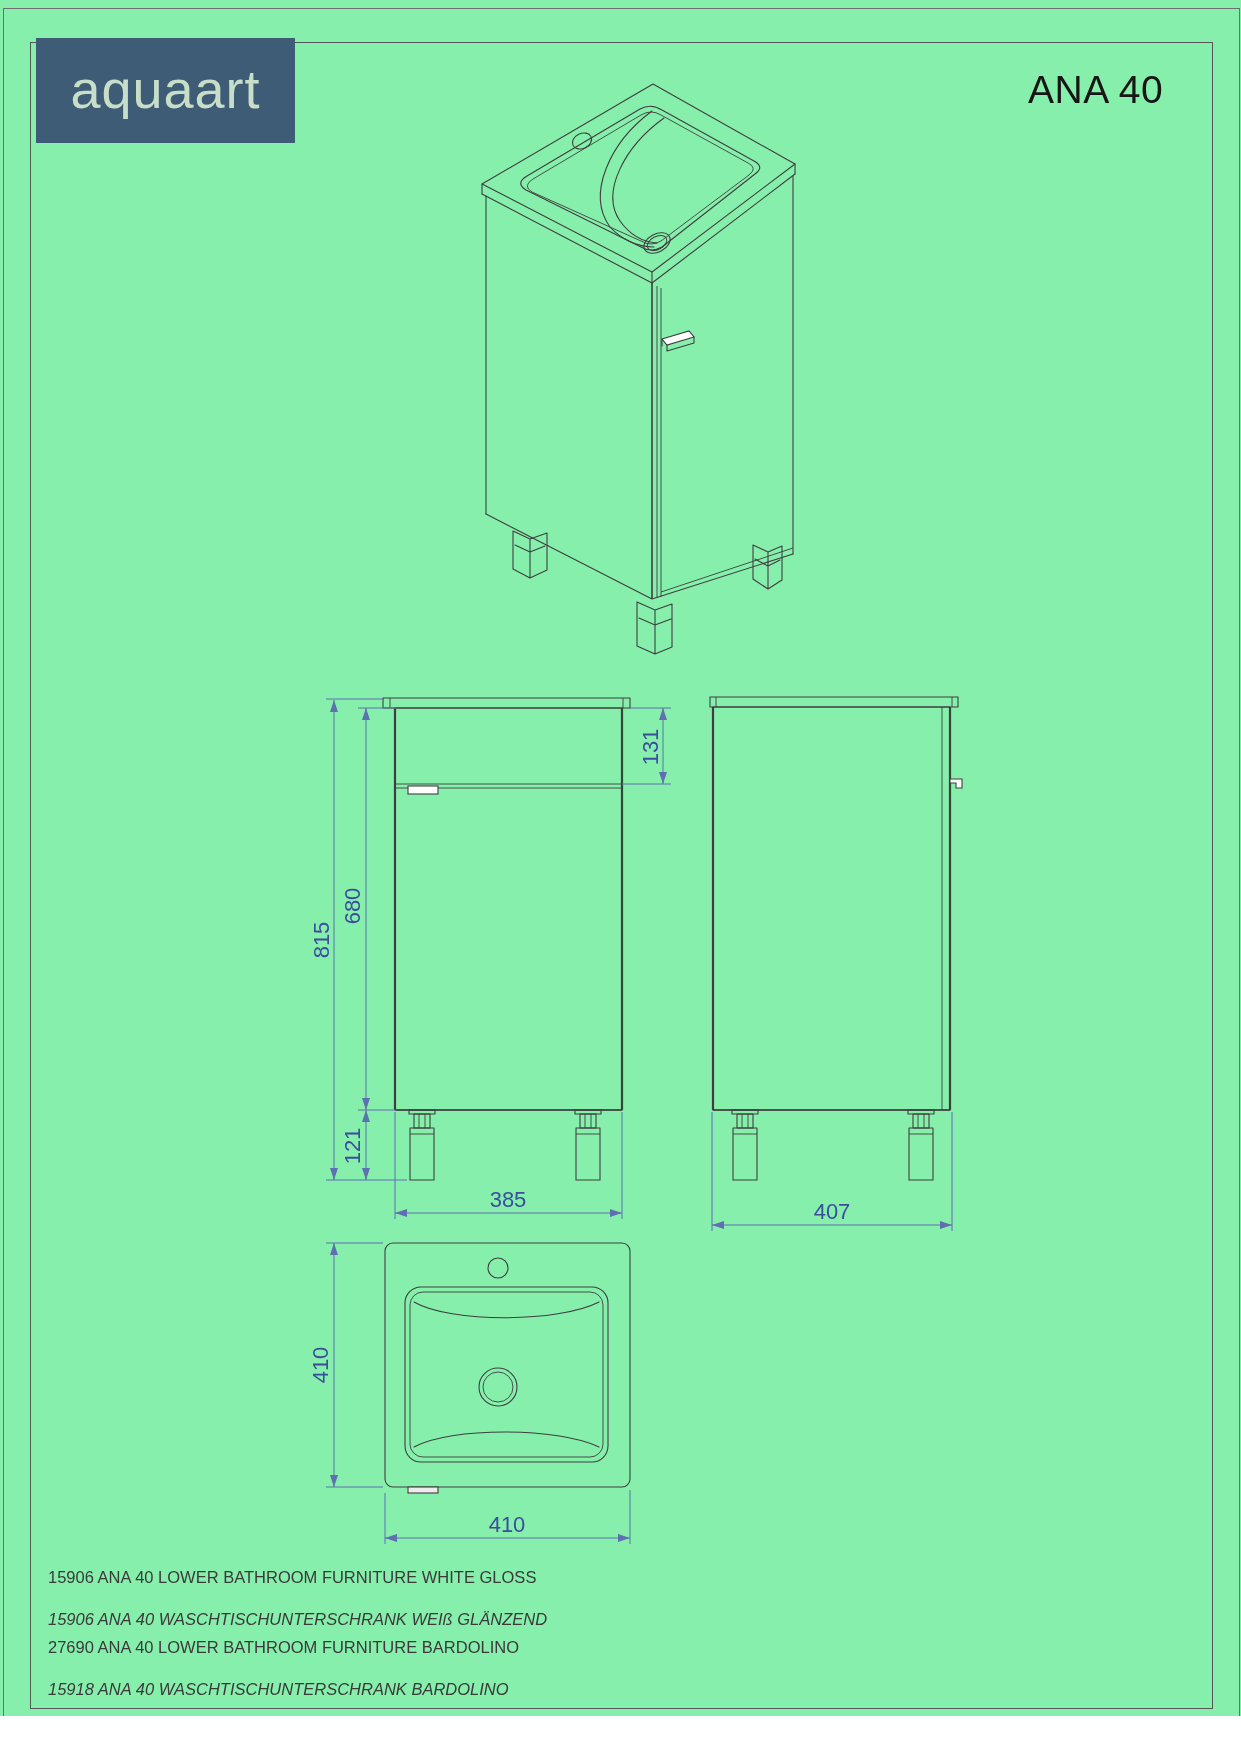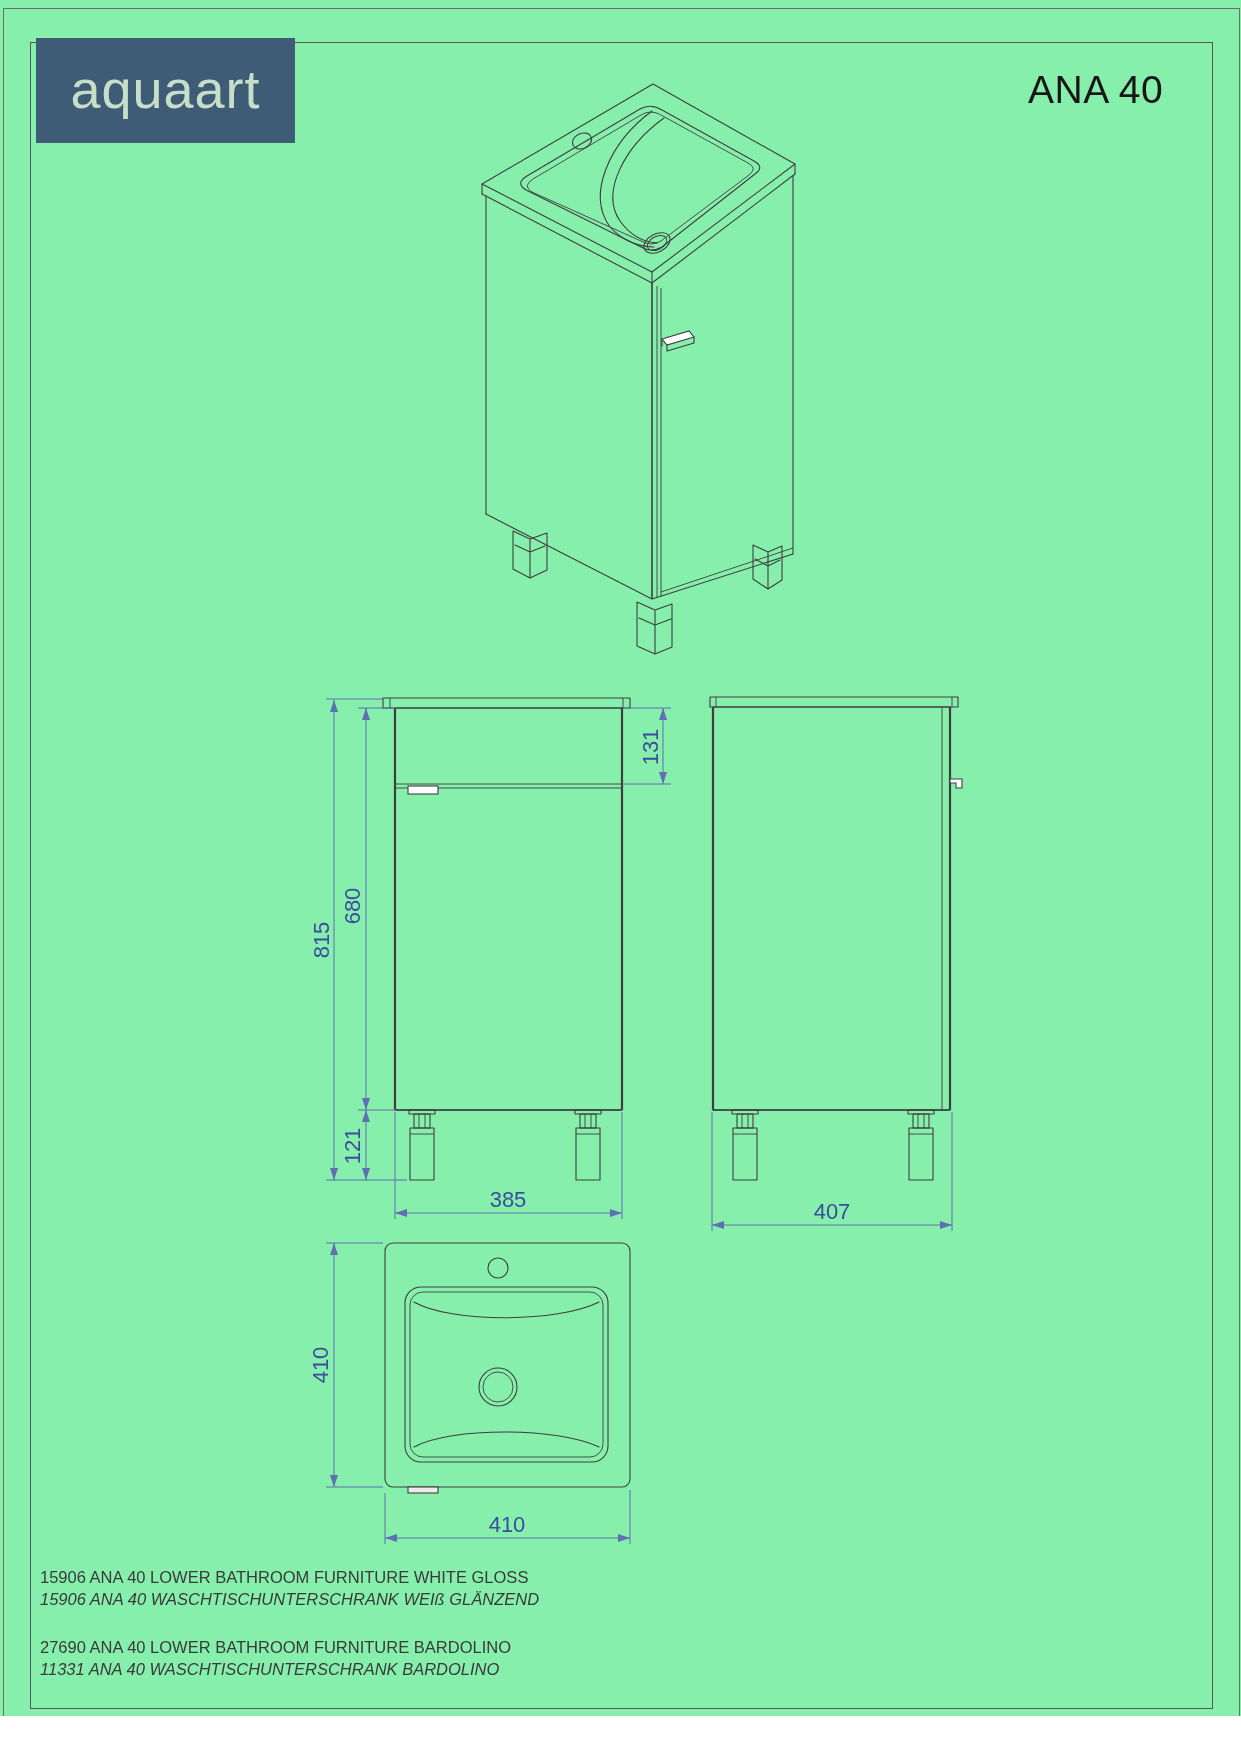--- a/index.html
+++ b/index.html
@@ -34,23 +34,23 @@
   svg .lnt  { stroke:#3e3e3e; fill:none; stroke-width:0.9; }
   svg .wfill{ fill:#ffffff; stroke:#3e3e3e; stroke-width:1.1; }
   svg .gfill{ fill:#ececec; stroke:#3e3e3e; stroke-width:1.1; }
   svg .dim  { stroke:#5f6fb2; fill:none; stroke-width:1; }
   svg .arr  { fill:#5f6fb2; stroke:none; }
   svg text.dimtxt {
     font-family:"Liberation Sans", sans-serif; font-size:22px; fill:#3a4d9e;
   }
   .products { position:absolute; left:40px; top:0; }
   .prod-line {
-    position:absolute; left:0; white-space:nowrap; font-size:16.5px; color:#3a3a3a;
-  }
-  .prod-line.de { font-style:italic; }
+    position:absolute; left:8px; white-space:nowrap; font-size:16.5px; color:#3a3a3a;
+  }
+  .prod-line.de { font-style:italic;margin-top:20px; }
 </style>
 </head>
 <body>
 
 <div class="page">
 
   <div class="outer-border"></div>
   <div class="inner-border"></div>
 
   <div class="logo">
@@ -186,16 +186,16 @@
       <text class="dimtxt" x="832" y="1219" text-anchor="middle">407</text>
       <text class="dimtxt" transform="rotate(-90 321 1365)" x="321" y="1372" text-anchor="middle">410</text>
       <text class="dimtxt" x="507" y="1532" text-anchor="middle">410</text>
     </g>
   </svg>
 
   <div class="products">
     <div class="prod-line en" style="top:1568px">15906 ANA 40 LOWER BATHROOM FURNITURE WHITE GLOSS</div>
     <div class="prod-line de" style="top:1590px">15906 ANA 40 WASCHTISCHUNTERSCHRANK WEIß GLÄNZEND</div>
     <div class="prod-line en" style="top:1638px">27690 ANA 40 LOWER BATHROOM FURNITURE BARDOLINO</div>
-    <div class="prod-line de" style="top:1660px">11331 ANA 40 WASCHTISCHUNTERSCHRANK BARDOLINO</div>
+    <div class="prod-line de" style="top:1660px">15918 ANA 40 WASCHTISCHUNTERSCHRANK BARDOLINO</div>
   </div>
 
 </div>
 
 </body></html>

